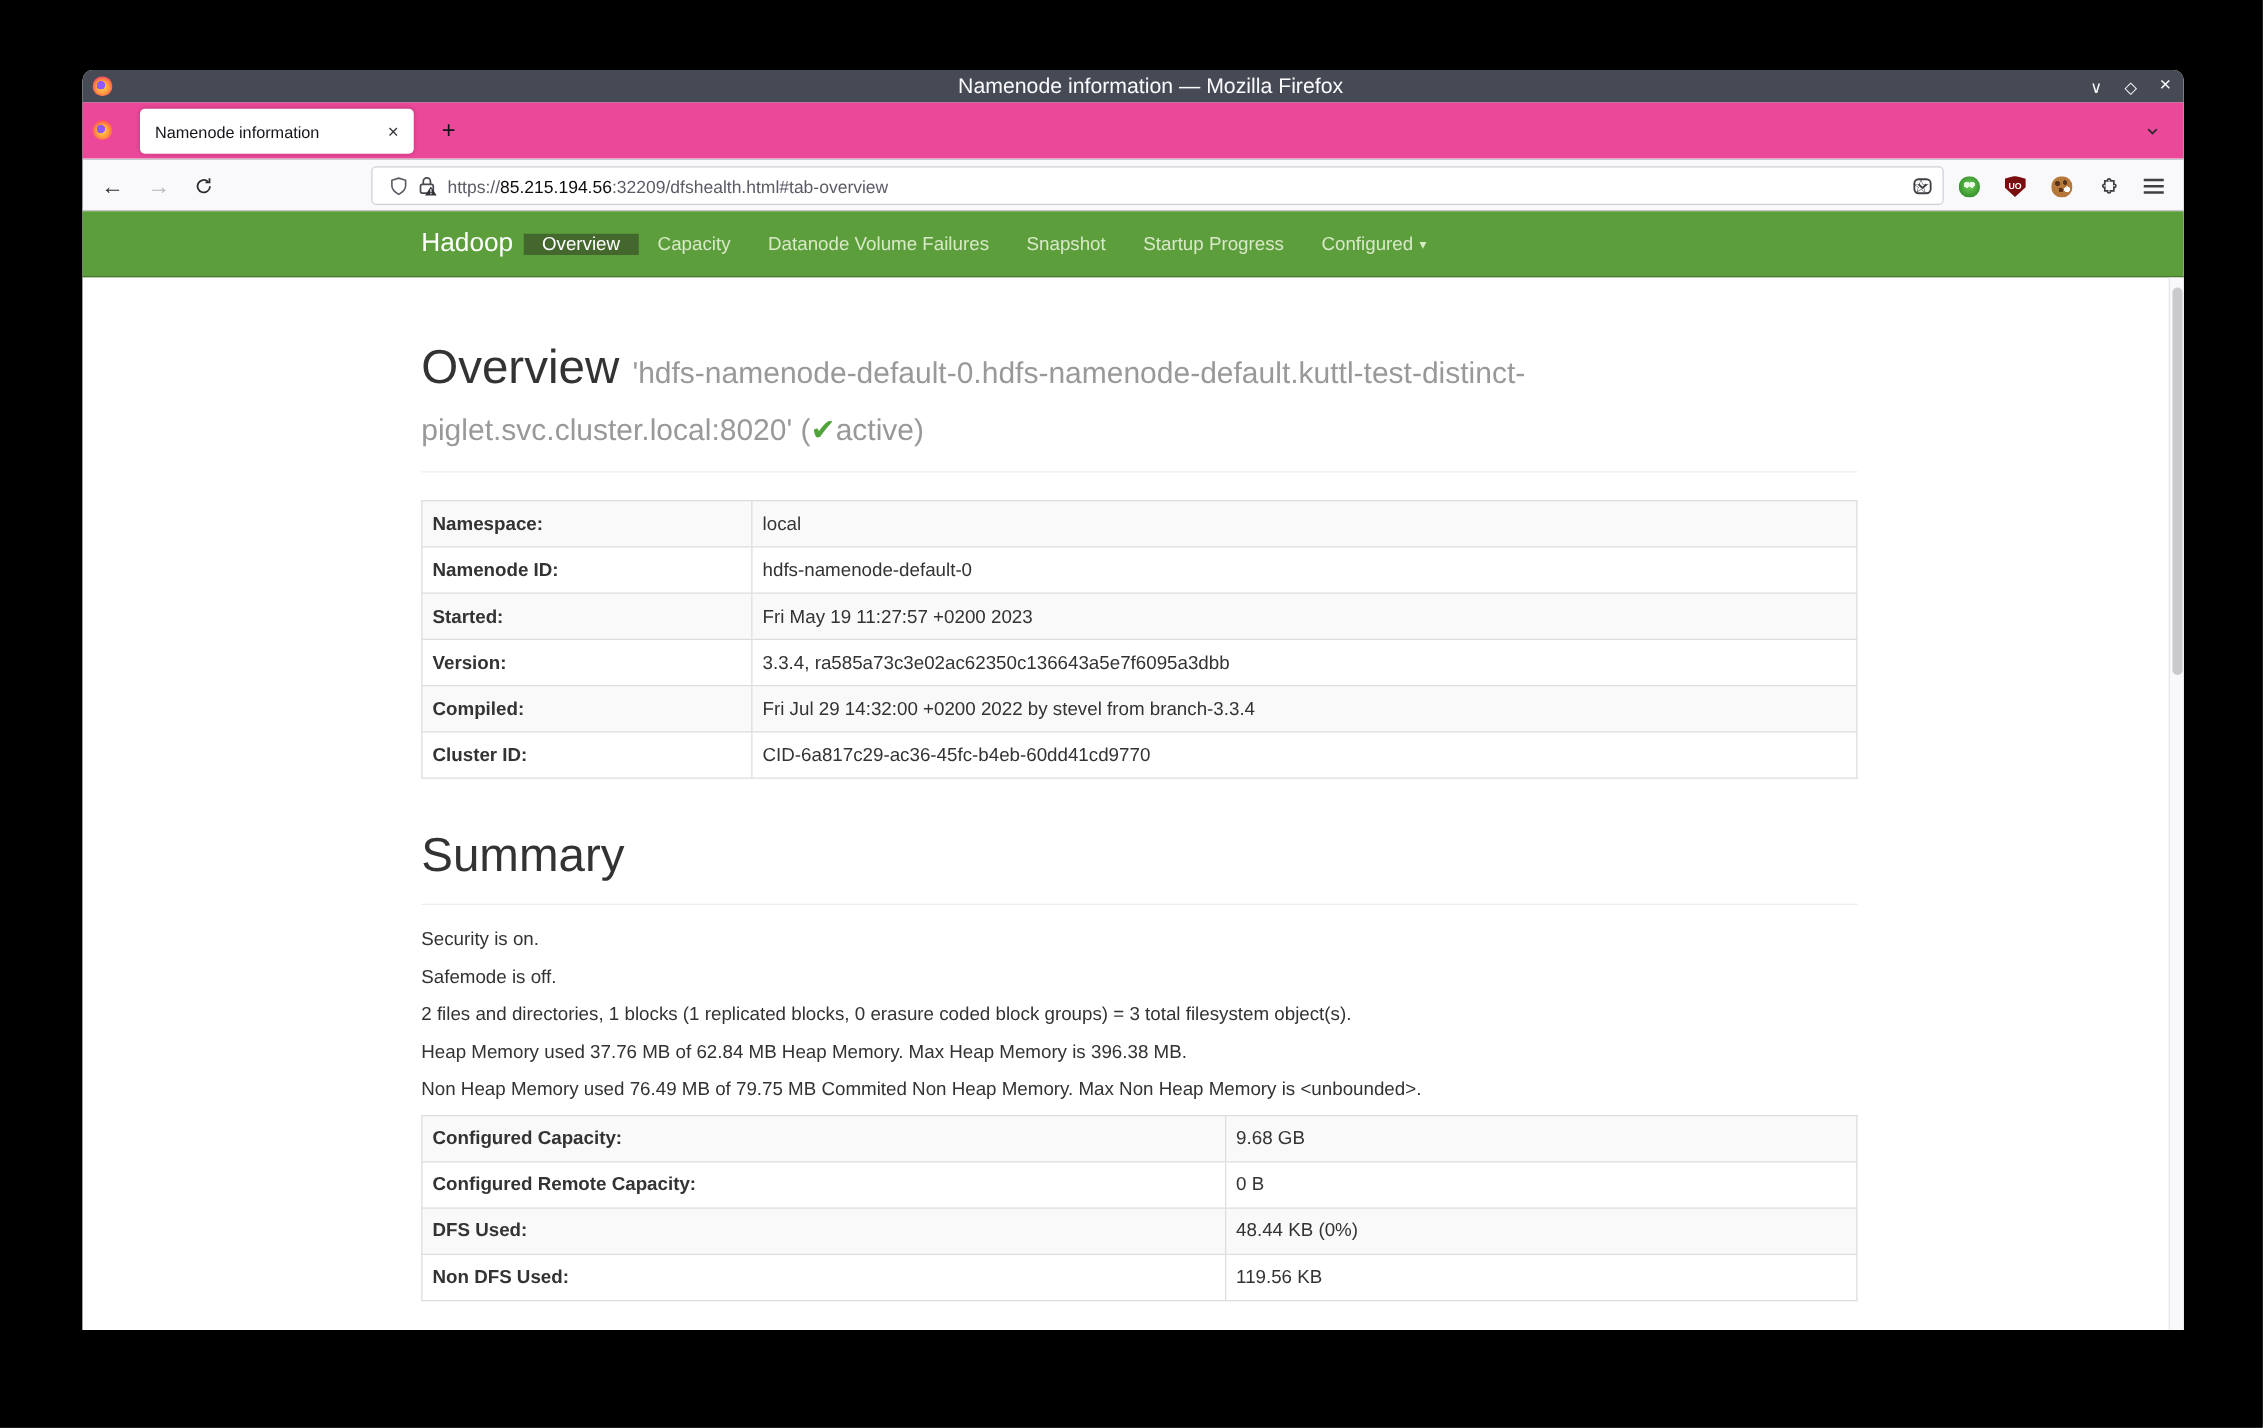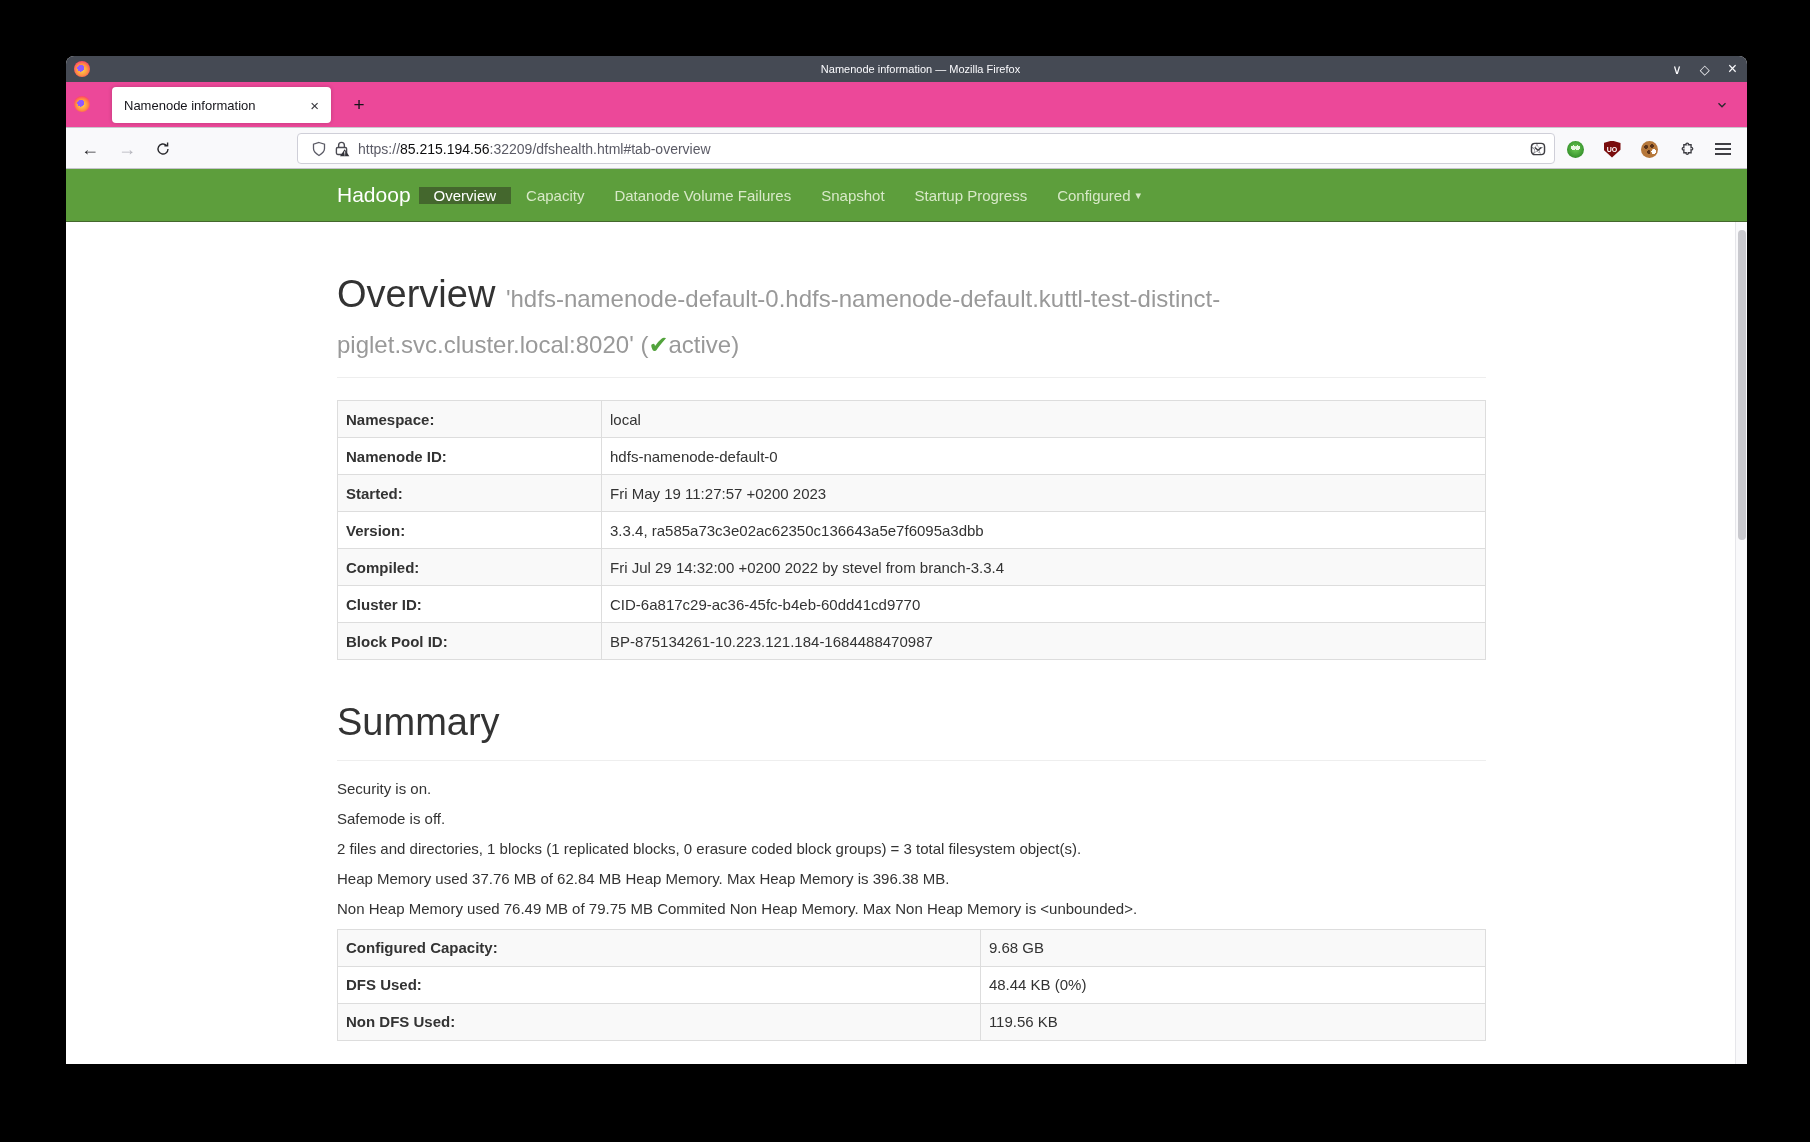--- a/index.html
+++ b/index.html
@@ -7,21 +7,21 @@
   .stage { position:absolute; left:0; top:0; width:1810px; height:1142px; background:#000; }
 
   .window { position:absolute; left:66px; top:56px; width:1681px; height:1008px; background:#fff; border-radius:8px 8px 0 0; overflow:hidden; }
 
   
   .titlebar { position:relative; height:26px; background:#454a54; display:flex; align-items:center; }
   .ff-logo { width:16px; height:16px; border-radius:50%; margin-left:8px;
     background: radial-gradient(circle at 42% 45%, #9059ff 0 26%, rgba(0,0,0,0) 27%),
                 radial-gradient(circle at 50% 55%, #ffd54f, #ff9640 45%, #ff3b6b 78%, #c0206c);
   }
-  .title-text { position:absolute; left:0; right:0; text-align:center; color:#fbfbfe; font-size:11px;margin-left:28px; }
+  .title-text { position:absolute; left:0; right:0; text-align:center; color:#fbfbfe; font-size:17px;margin-left:28px; }
   .win-controls { position:absolute; right:10px; top:0; height:26px; display:flex; align-items:center; gap:18px; color:#fbfbfe; }
   .win-controls span { font-size:13px; line-height:1; cursor:default; }
   .win-controls .close-g { font-size:16px; }
 
   
   .tabstrip { position:relative; height:45px; background:#ec4899; display:flex; align-items:center; }
   .ffview-btn { position:absolute; left:8px; top:14px; width:16px; height:16px; }
   .tab { position:absolute; left:46px; top:5px; width:219px; height:36px; background:#fff; border-radius:4px;
          box-shadow:0 0 4px rgba(0,0,0,.2); display:flex; align-items:center; padding:0 8px 0 12px; }
   .tab-title { flex:1; font-size:13px; color:#15141a; white-space:nowrap; overflow:hidden; }
@@ -237,24 +237,20 @@
                 <td>3.3.4, ra585a73c3e02ac62350c136643a5e7f6095a3dbb</td>
               </tr>
             <tr>
                 <td class="lbl">Compiled:</td>
                 <td>Fri Jul 29 14:32:00 +0200 2022 by stevel from branch-3.3.4</td>
               </tr>
             <tr>
                 <td class="lbl">Cluster ID:</td>
                 <td>CID-6a817c29-ac36-45fc-b4eb-60dd41cd9770</td>
               </tr>
-            <tr>
-                <td class="lbl">Block Pool ID:</td>
-                <td>BP-875134261-10.223.121.184-1684488470987</td>
-              </tr>
           </tbody>
         </table>
 
         <h1 class="h-summary">Summary</h1>
         <hr>
 
         <div class="paras">
           <p>Security is on.</p>
           <p>Safemode is off.</p>
           <p>2 files and directories, 1 blocks (1 replicated blocks, 0 erasure coded block groups) = 3 total filesystem object(s).</p>
@@ -262,20 +258,24 @@
           <p>Non Heap Memory used 76.49 MB of 79.75 MB Commited Non Heap Memory. Max Non Heap Memory is &lt;unbounded&gt;.</p>
         </div>
 
         <table class="t-capacity">
           <tbody>
             <tr>
                 <td class="lbl">Configured Capacity:</td>
                 <td>9.68 GB</td>
               </tr>
             <tr>
+                <td class="lbl">Configured Remote Capacity:</td>
+                <td>0 B</td>
+              </tr>
+            <tr>
                 <td class="lbl">DFS Used:</td>
                 <td>48.44 KB (0%)</td>
               </tr>
             <tr>
                 <td class="lbl">Non DFS Used:</td>
                 <td>119.56 KB</td>
               </tr>
           </tbody>
         </table>
 

